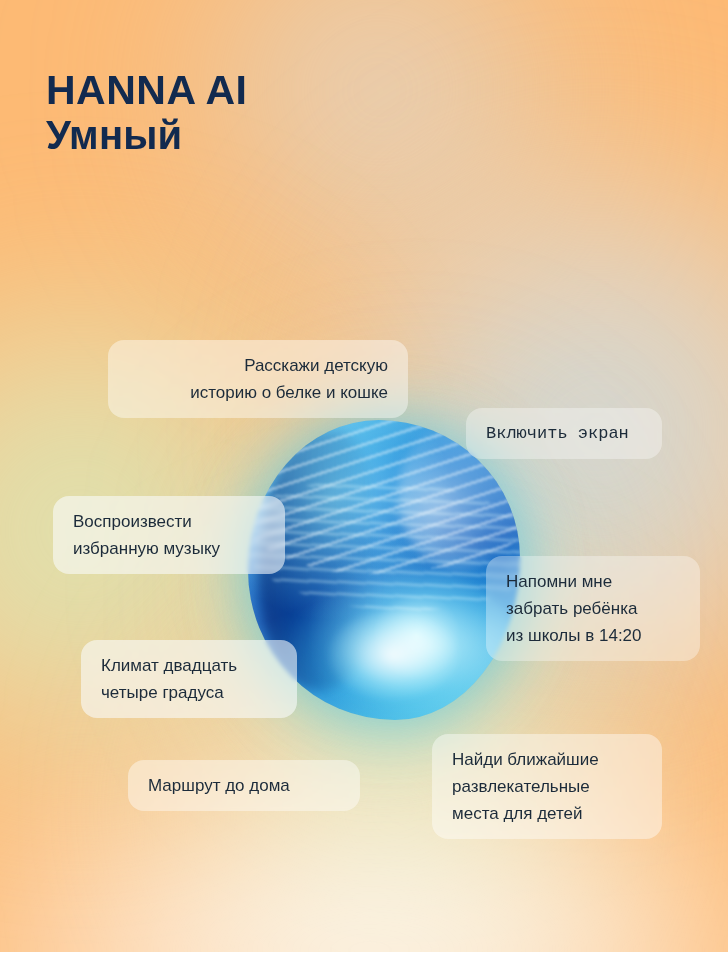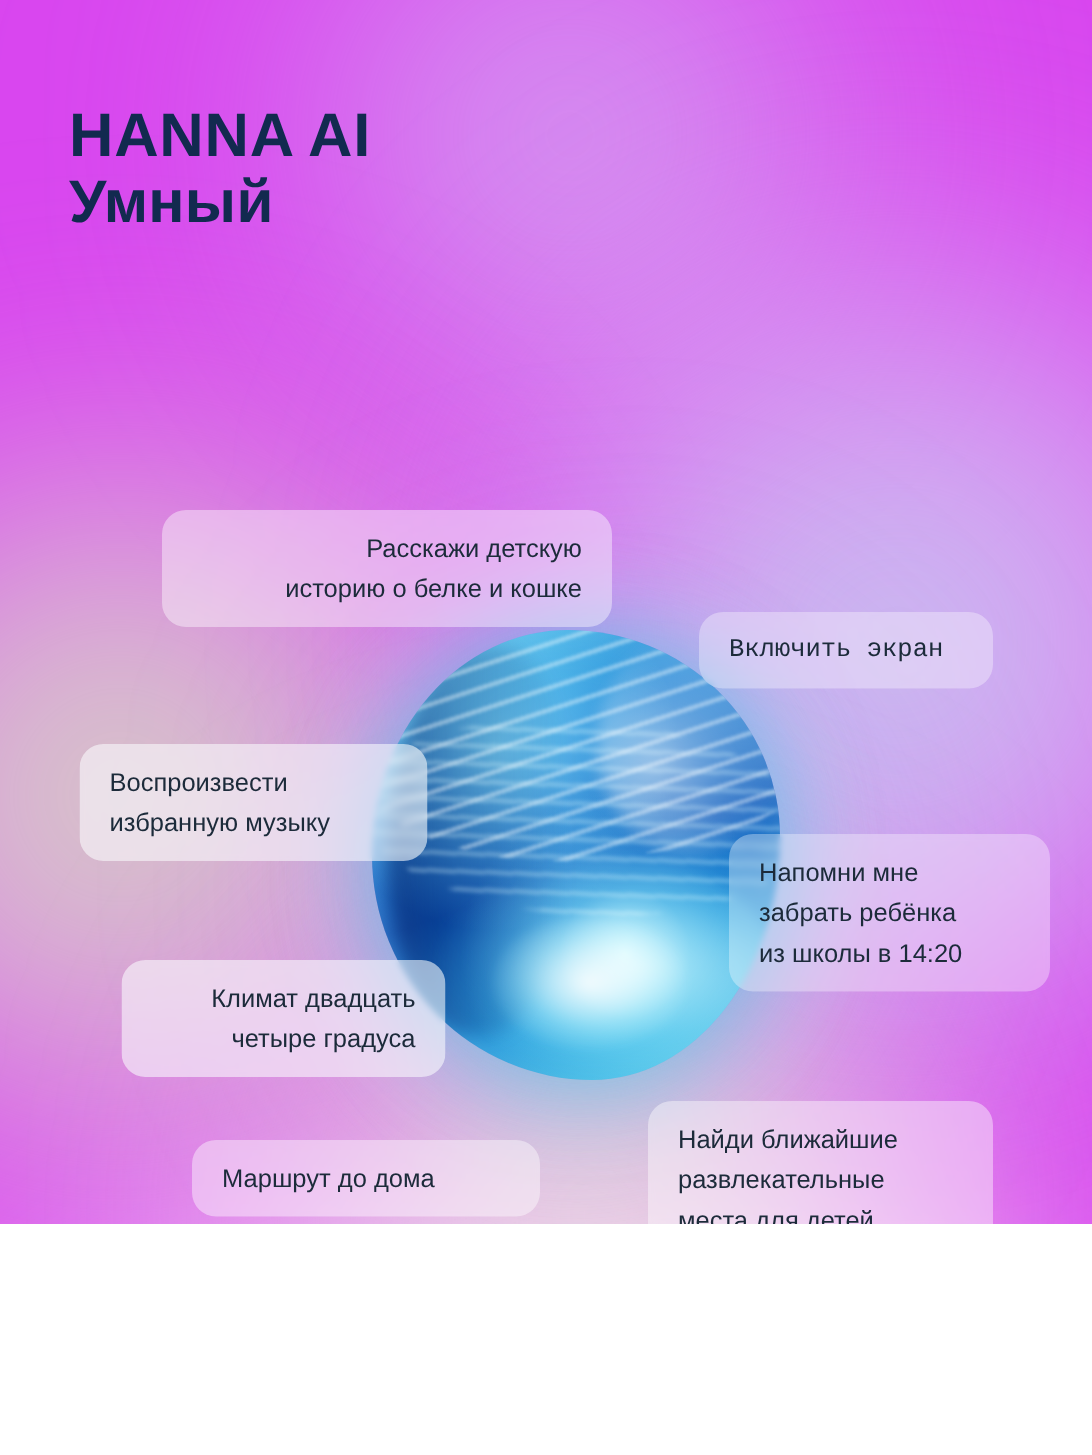--- a/index.html
+++ b/index.html
@@ -9,22 +9,22 @@
   body {
     width: 728px;
     height: 970px;
     font-family: "Liberation Sans", sans-serif;
     overflow: hidden;
   }
 
   #poster {
     position: relative;
     width: 728px;
-    height: 816px;
-    background: #d946ef;
+    height: 952px;
+    background: #fdba74;
     overflow: hidden;
   }
 
   
   .wash {
     position: absolute;
     border-radius: 50%;
     filter: blur(90px);
     pointer-events: none;
   }
@@ -179,21 +179,21 @@
     backdrop-filter: blur(2px);
   }
   .chip.translucent-low { background: rgba(255,255,255,0.34); }
   .chip.translucent-mid { background: rgba(255,255,255,0.42); }
   .chip.translucent-hi  { background: rgba(250,252,253,0.58); margin-left: 19px; }
 
   .chip-story     { left: 108px; top: 340px; width: 300px; text-align: right; }
   .chip-screen    { left: 466px; top: 408px; width: 196px; font-family: Liberation Mono, monospace; }
   .chip-music     { left: 34px;  top: 496px; width: 232px; }
   .chip-remind    { left: 486px; top: 556px; width: 214px; }
-  .chip-climate   { left: 62px;  top: 640px; width: 216px; text-align: right; }
+  .chip-climate   { left: 62px;  top: 640px; width: 216px; }
   .chip-route     { left: 128px; top: 760px; width: 232px; }
   .chip-fun       { left: 432px; top: 734px; width: 230px; }
 </style>
 </head>
 <body>
 
 <div id="poster">
 
   <div class="wash wash-blue-top"></div>
   <div class="wash wash-green-left"></div>

